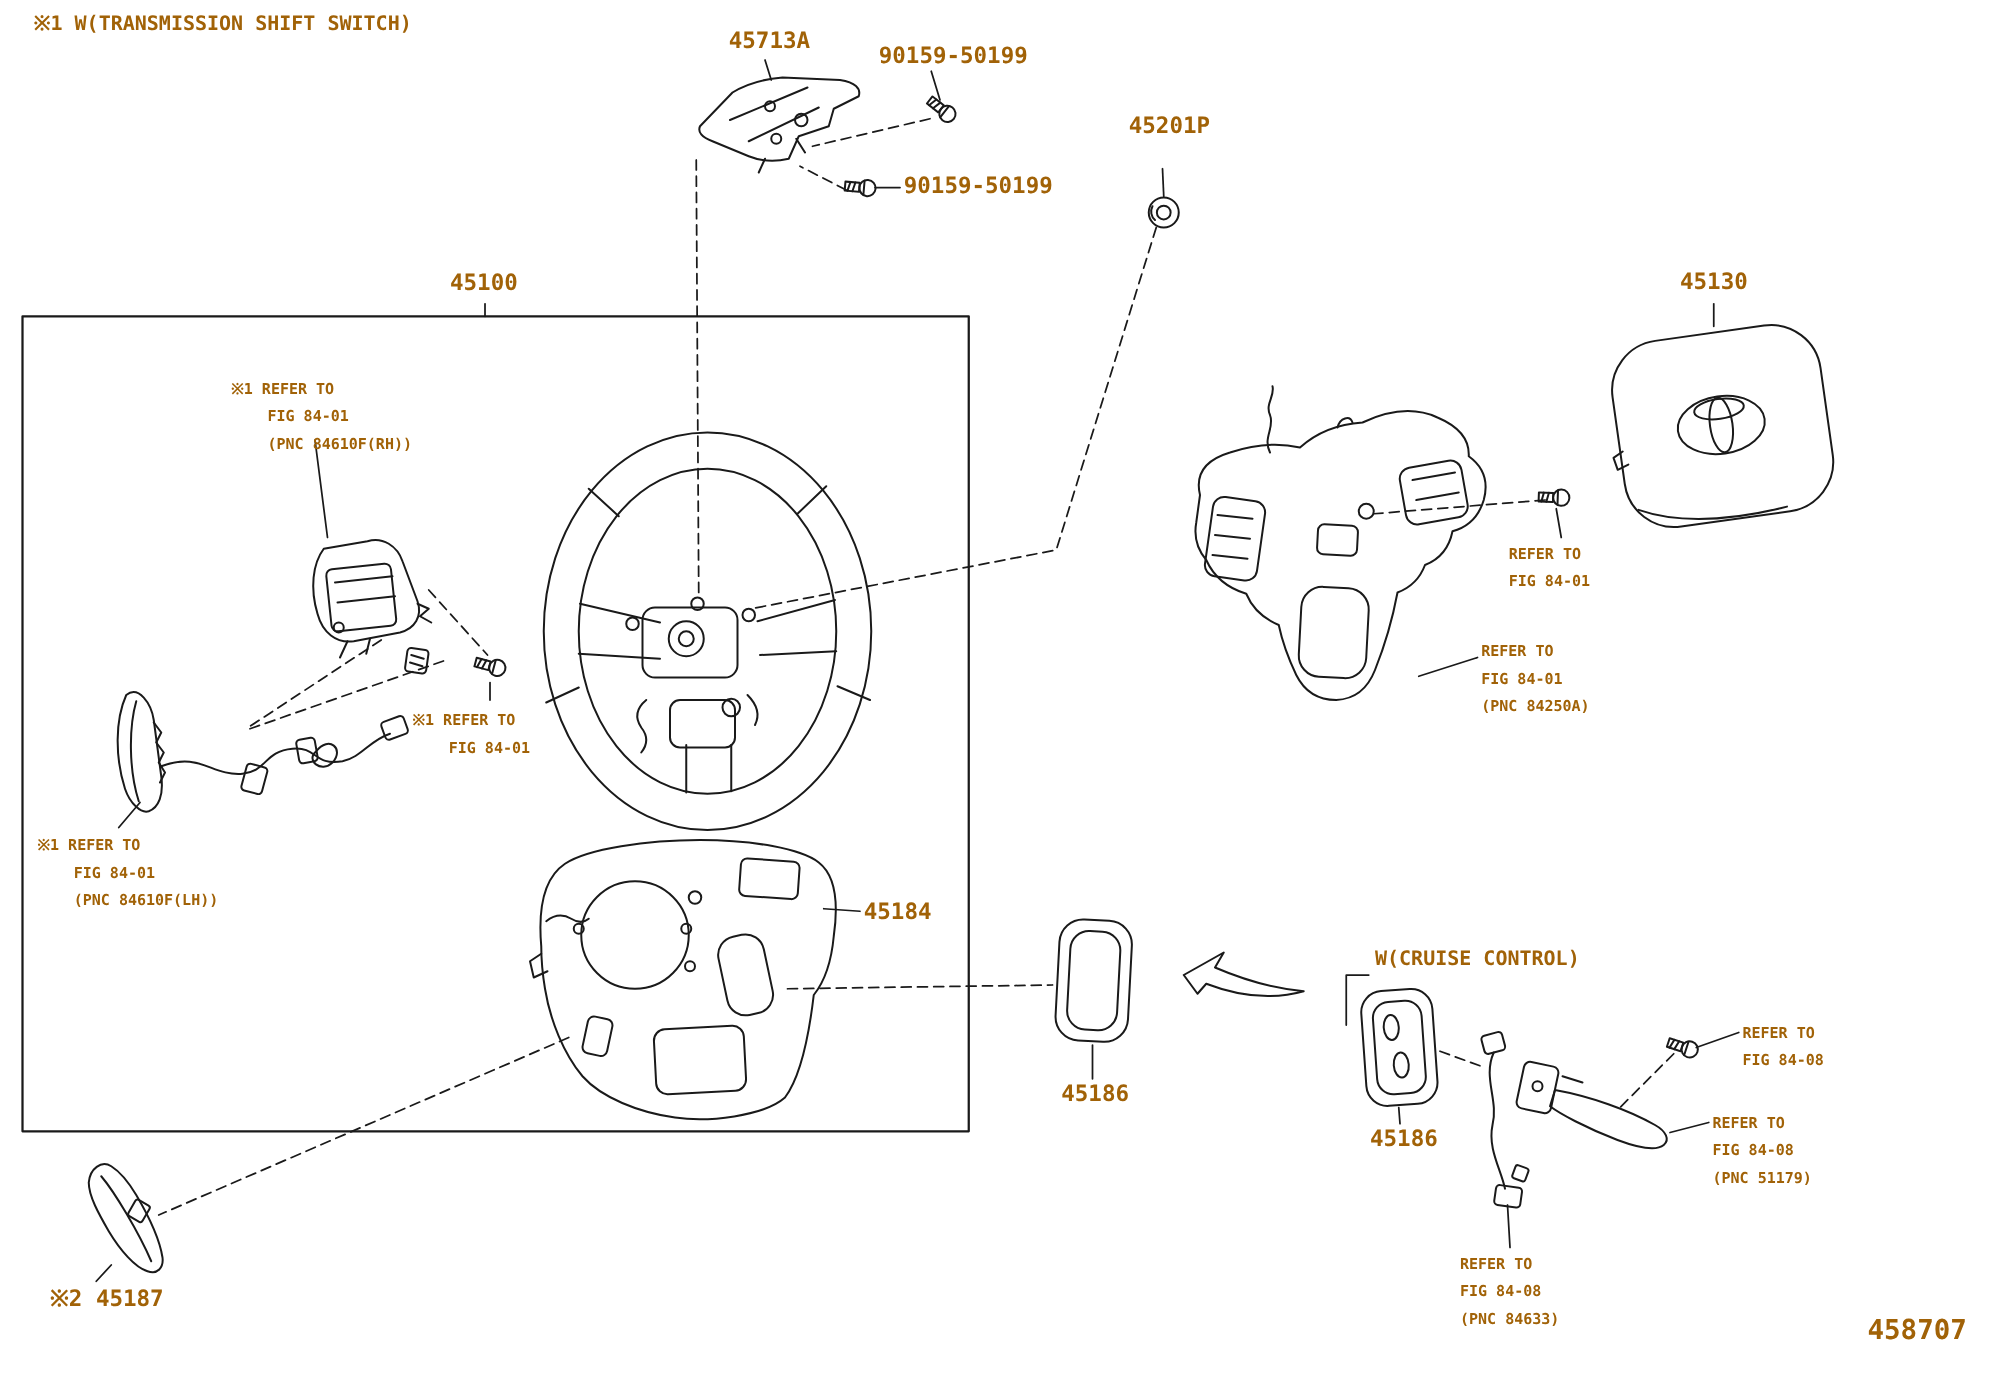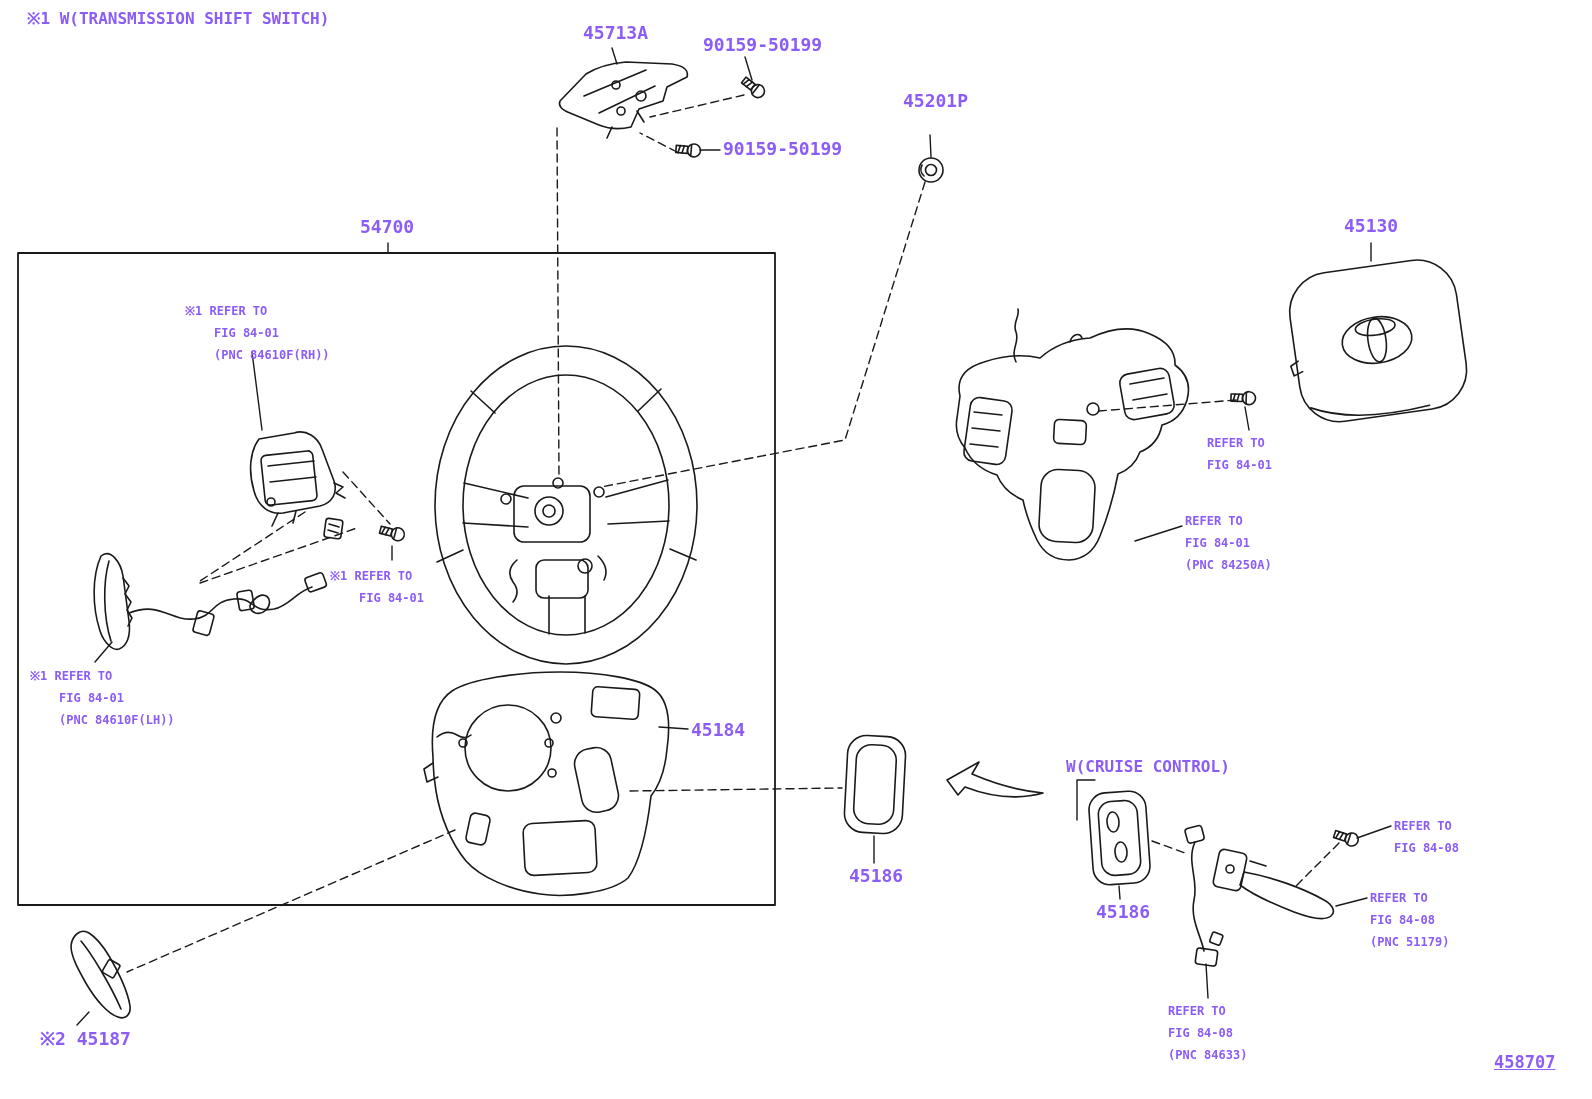--- a/index.html
+++ b/index.html
@@ -1,31 +1,31 @@
 <!DOCTYPE html>
 <html><head>
 <meta charset="utf-8">
 <style>
   html,body { margin:0; padding:0; background:#ffffff; }
   .stage {
     position:relative;
     width:1592px; height:1099px;
     background:#ffffff;
     font-family:"DejaVu Sans Mono","Liberation Mono",monospace;
-    color:#8b5cf6;
+    color:#a16207;
     overflow:hidden;
   }
   .art { position:absolute; left:0; top:0; }
   .lbl { position:absolute; font-weight:700; white-space:nowrap; letter-spacing:0; }
   .note { font-size:16px; }
   .part { font-size:18px; }
   .ref  { font-size:12px; line-height:22px; }
   .ref-line { white-space:nowrap; }
   .ref-line.indent { margin-left:29px; }
-  .footer-num { font-size:17px;text-decoration:underline; }
+  .footer-num { font-size:22px; }
 </style>
 </head>
 <body>
 
 <div class="stage">
 
   <svg class="art" width="1592" height="1099" viewBox="0 0 1592 1099">
     <defs>
       <g id="screw-shape">
         <circle cx="5" cy="0" r="6.5"></circle>
@@ -210,28 +210,28 @@
       </g>
     </g>
   </svg>
 
   <div class="lbl note" style="left:27px;top:7px">※1 W(TRANSMISSION SHIFT SWITCH)</div>
 
   <div class="lbl part" style="left:583px;top:22px">45713A</div>
   <div class="lbl part" style="left:703px;top:34px">90159-50199</div>
   <div class="lbl part" style="left:723px;top:138px">90159-50199</div>
   <div class="lbl part" style="left:903px;top:90px">45201P</div>
-  <div class="lbl part" style="left:360px;top:216px">54700</div>
+  <div class="lbl part" style="left:360px;top:216px">45100</div>
   <div class="lbl part" style="left:1344px;top:215px">45130</div>
   <div class="lbl part" style="left:691px;top:719px">45184</div>
   <div class="lbl part" style="left:849px;top:865px">45186</div>
   <div class="lbl part" style="left:1096px;top:901px">45186</div>
   <div class="lbl part" style="left:40px;top:1026px">※2 45187</div>
 
-  <div class="lbl note" style="left:1066px;top:757px">W(CRUISE CONTROL)</div>
+  <div class="lbl note" style="left:1100px;top:757px">W(CRUISE CONTROL)</div>
 
   <div class="lbl ref" style="left:185px;top:300px">
     <div class="ref-line">※1 REFER TO</div>
     <div class="ref-line indent">FIG 84-01</div>
     <div class="ref-line indent">(PNC 84610F(RH))</div>
   </div>
 
   <div class="lbl ref" style="left:330px;top:565px">
     <div class="ref-line">※1 REFER TO</div>
     <div class="ref-line indent">FIG 84-01</div>

